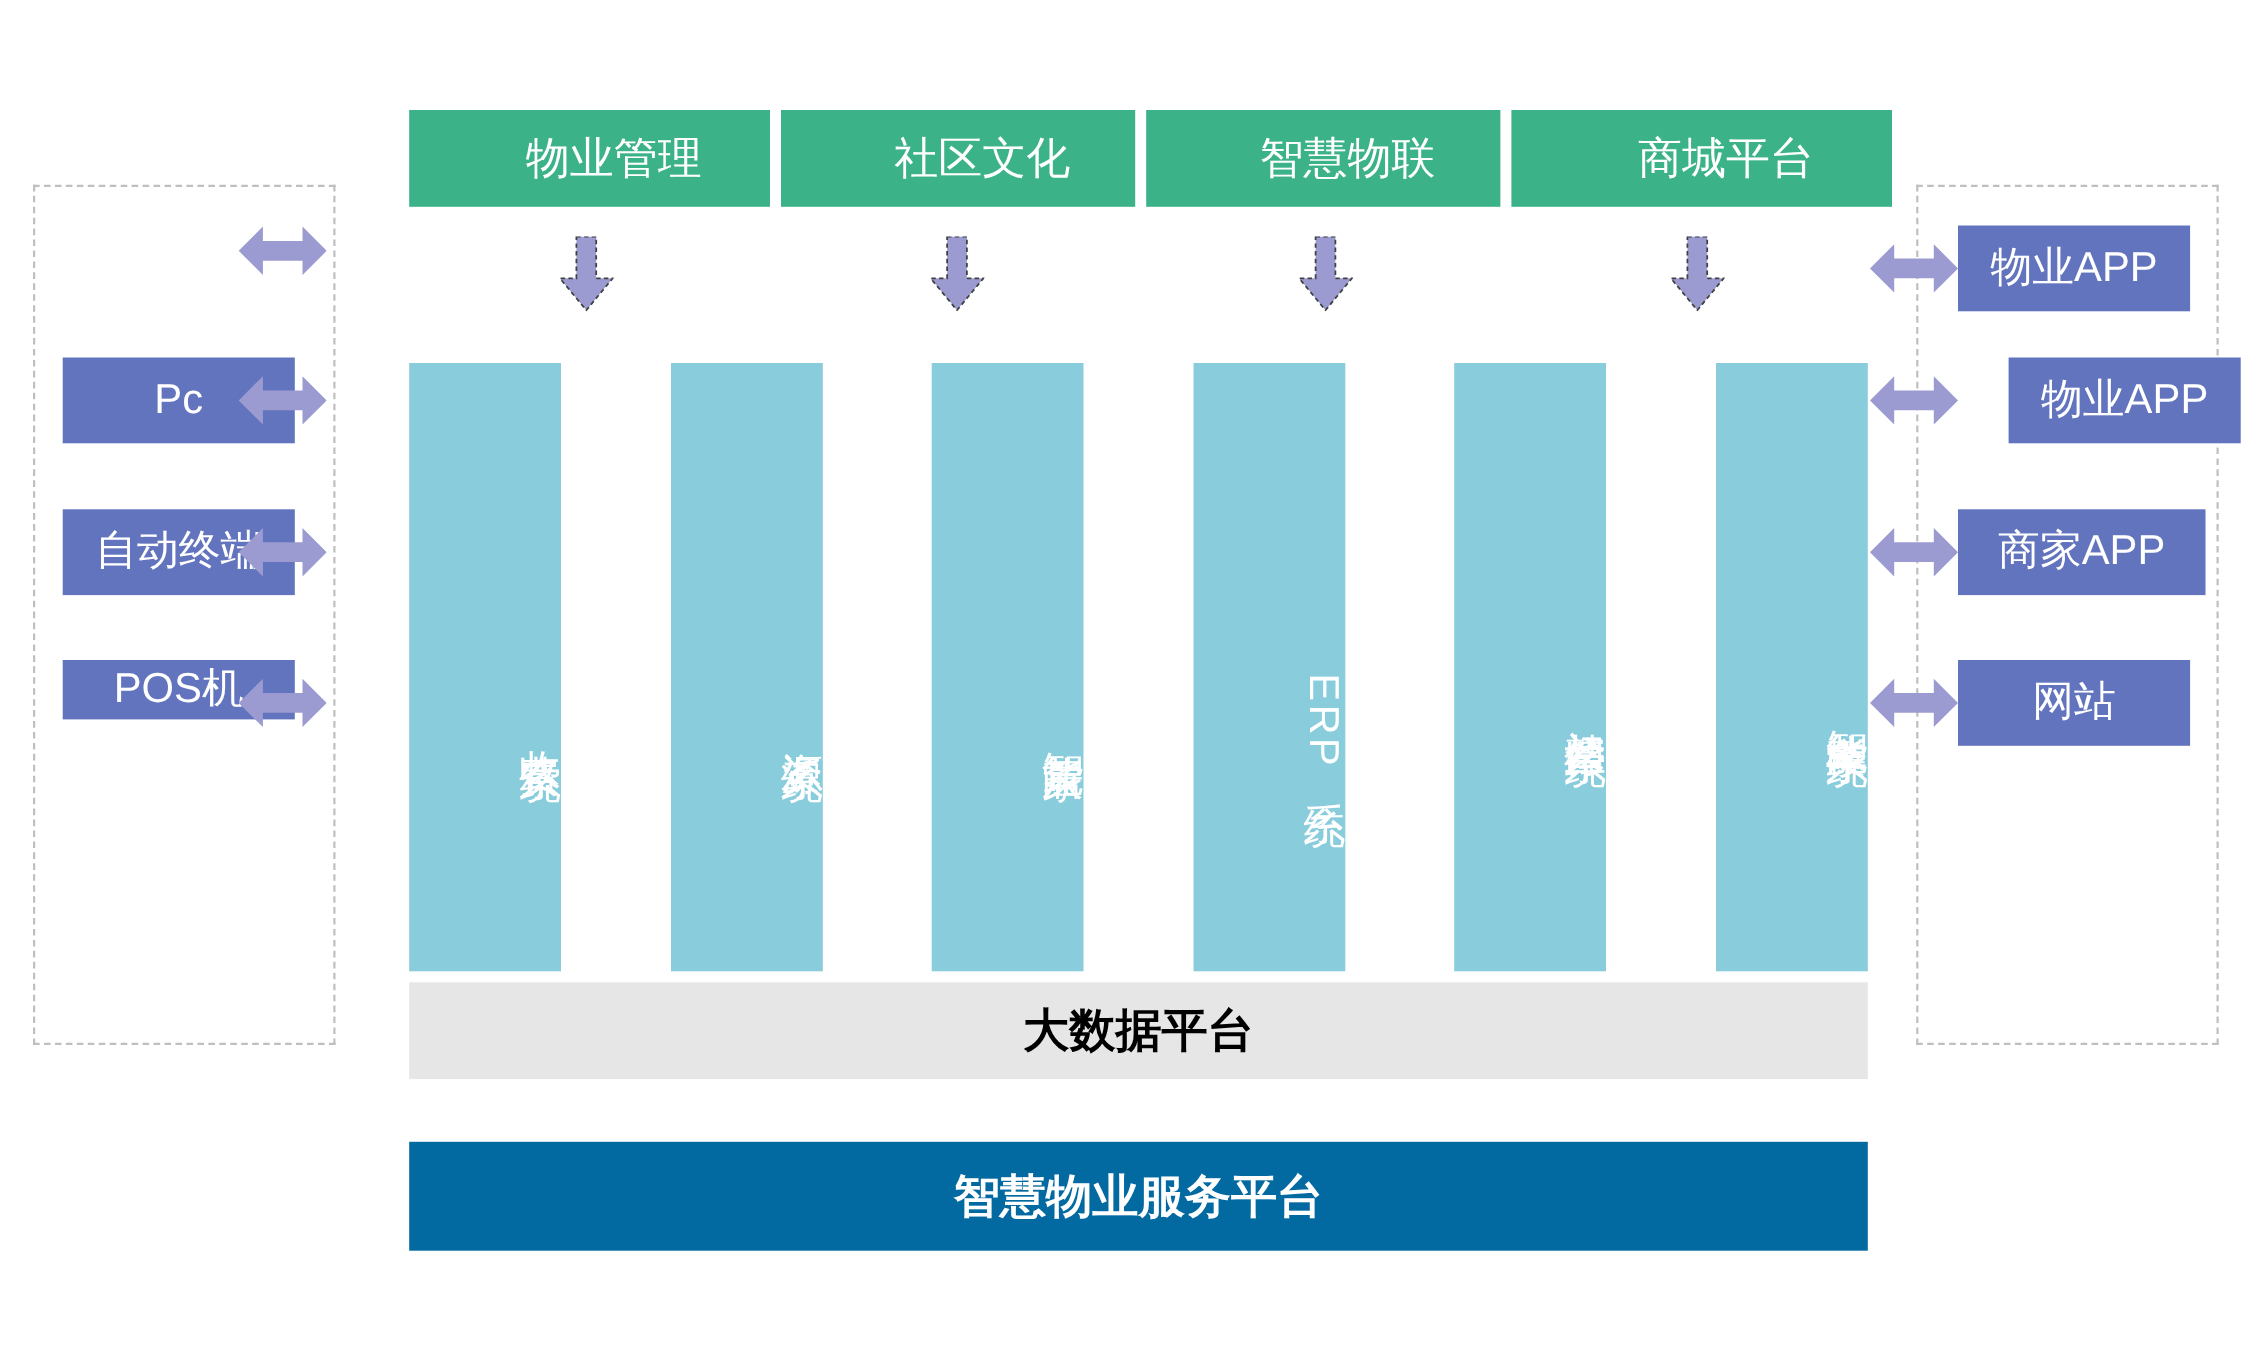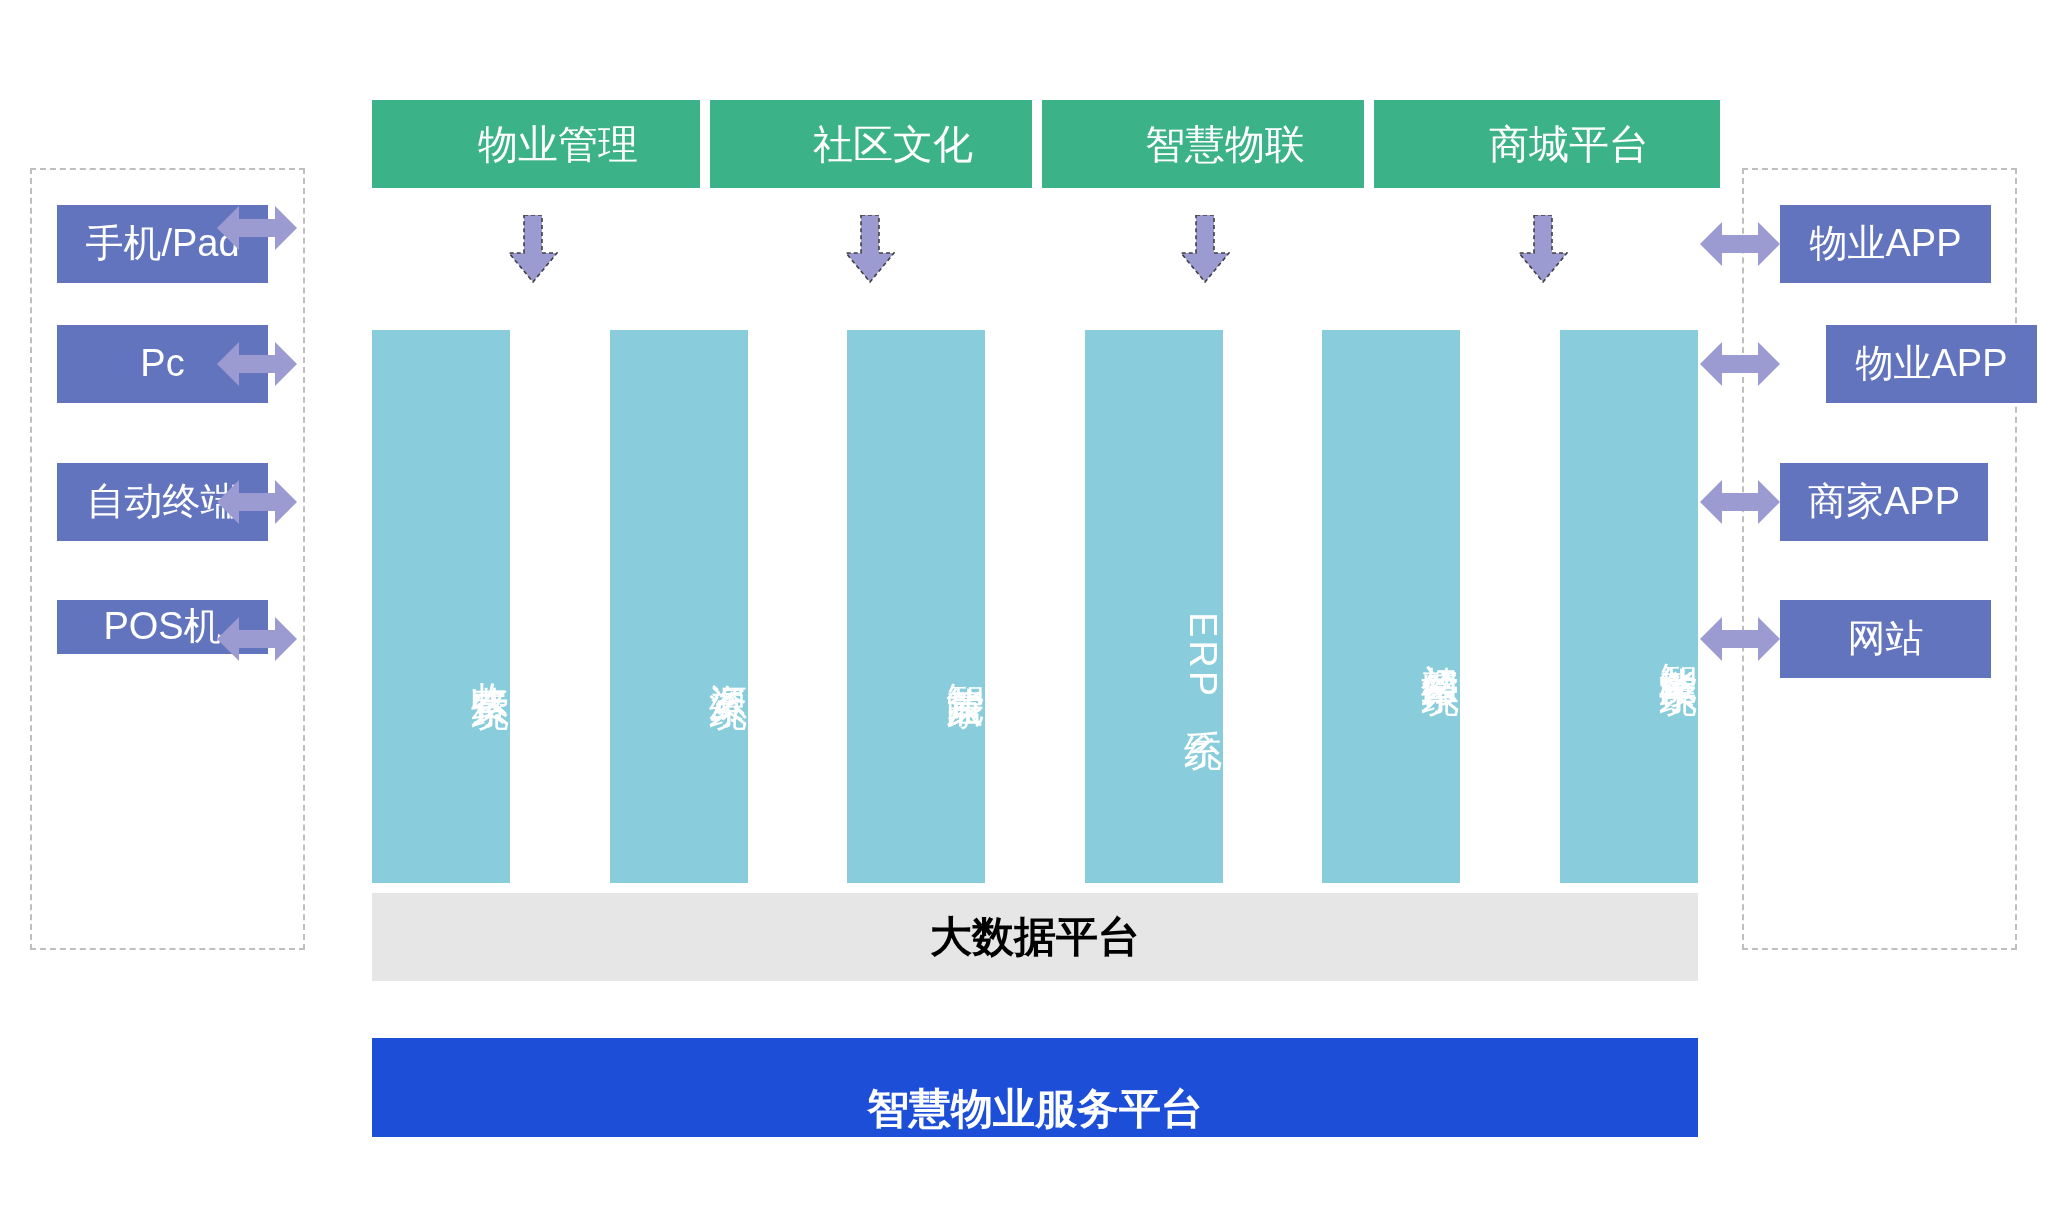--- a/index.html
+++ b/index.html
@@ -71,46 +71,43 @@
     display: flex;
     align-items: center;
     justify-content: center;
     font-size: 42px;
     font-weight: bold;
     box-sizing: border-box;
   }
 
   .platform-bar {
     position: absolute;
-    background: #1d4ed8;
+    background: #0369a1;
     color: #ffffff;
     display: flex;
-    align-items: flex-end;
+    align-items: center;
     justify-content: center;
     font-size: 42px;
     font-weight: bold;
     box-sizing: border-box;
   }
 
   
   .arrow {
     position: absolute;
   }
   .arrow svg { display: block; }
 </style>
 </head>
 <body>
 
 <div id="canvas">
 
   <div class="group-box" style="left:30px; top:168px; width:275px; height:782px;"></div>
 
-  <div class="node endpoint" style="left:57px; top:205px; width:211px; height:78px;">
-    <span>手机/Pad</span>
-  </div>
 
   <div class="node endpoint" style="left:57px; top:325px; width:211px; height:78px;">
     <span>Pc</span>
   </div>
 
   <div class="node endpoint" style="left:57px; top:463px; width:211px; height:78px;">
     <span>自动终端</span>
   </div>
 
   <div class="node endpoint" style="left:57px; top:600px; width:211px; height:54px;">
@@ -192,21 +189,21 @@
   </div>
 
   <div class="group-box" style="left:1742px; top:168px; width:275px; height:782px;"></div>
 
   <div class="node endpoint" style="left:1780px; top:205px; width:211px; height:78px;">
     <span>物业APP</span>
   </div>
   <div class="node endpoint" style="left:1780px; top:325px; width:211px; height:78px;margin-left:46px;">
     <span>物业APP</span>
   </div>
-  <div class="node endpoint" style="left:1780px; top:463px; width:208px; height:78px;">
+  <div class="node endpoint" style="left:1780px; top:463px; width:225px; height:78px;">
     <span>商家APP</span>
   </div>
   <div class="node endpoint" style="left:1780px; top:600px; width:211px; height:78px;">
     <span>网站</span>
   </div>
 
   <div class="arrow" style="left:1700px; top:216px; width:80px; height:56px;">
     <svg width="80" height="56" viewBox="0 0 80 56">
       <polygon points="0,28 22,6 22,19 58,19 58,6 80,28 58,50 58,37 22,37 22,50" fill="#9b9bd1"></polygon>
     </svg>

